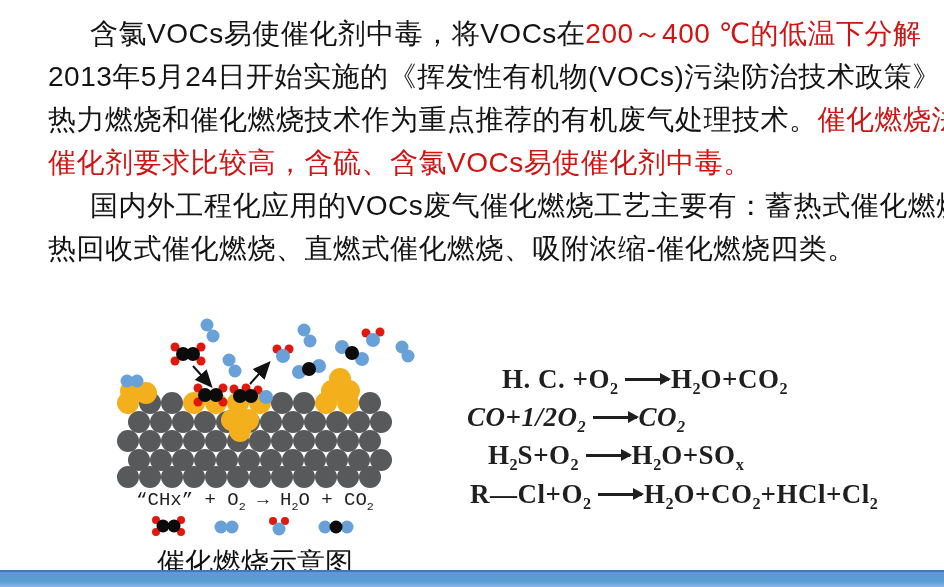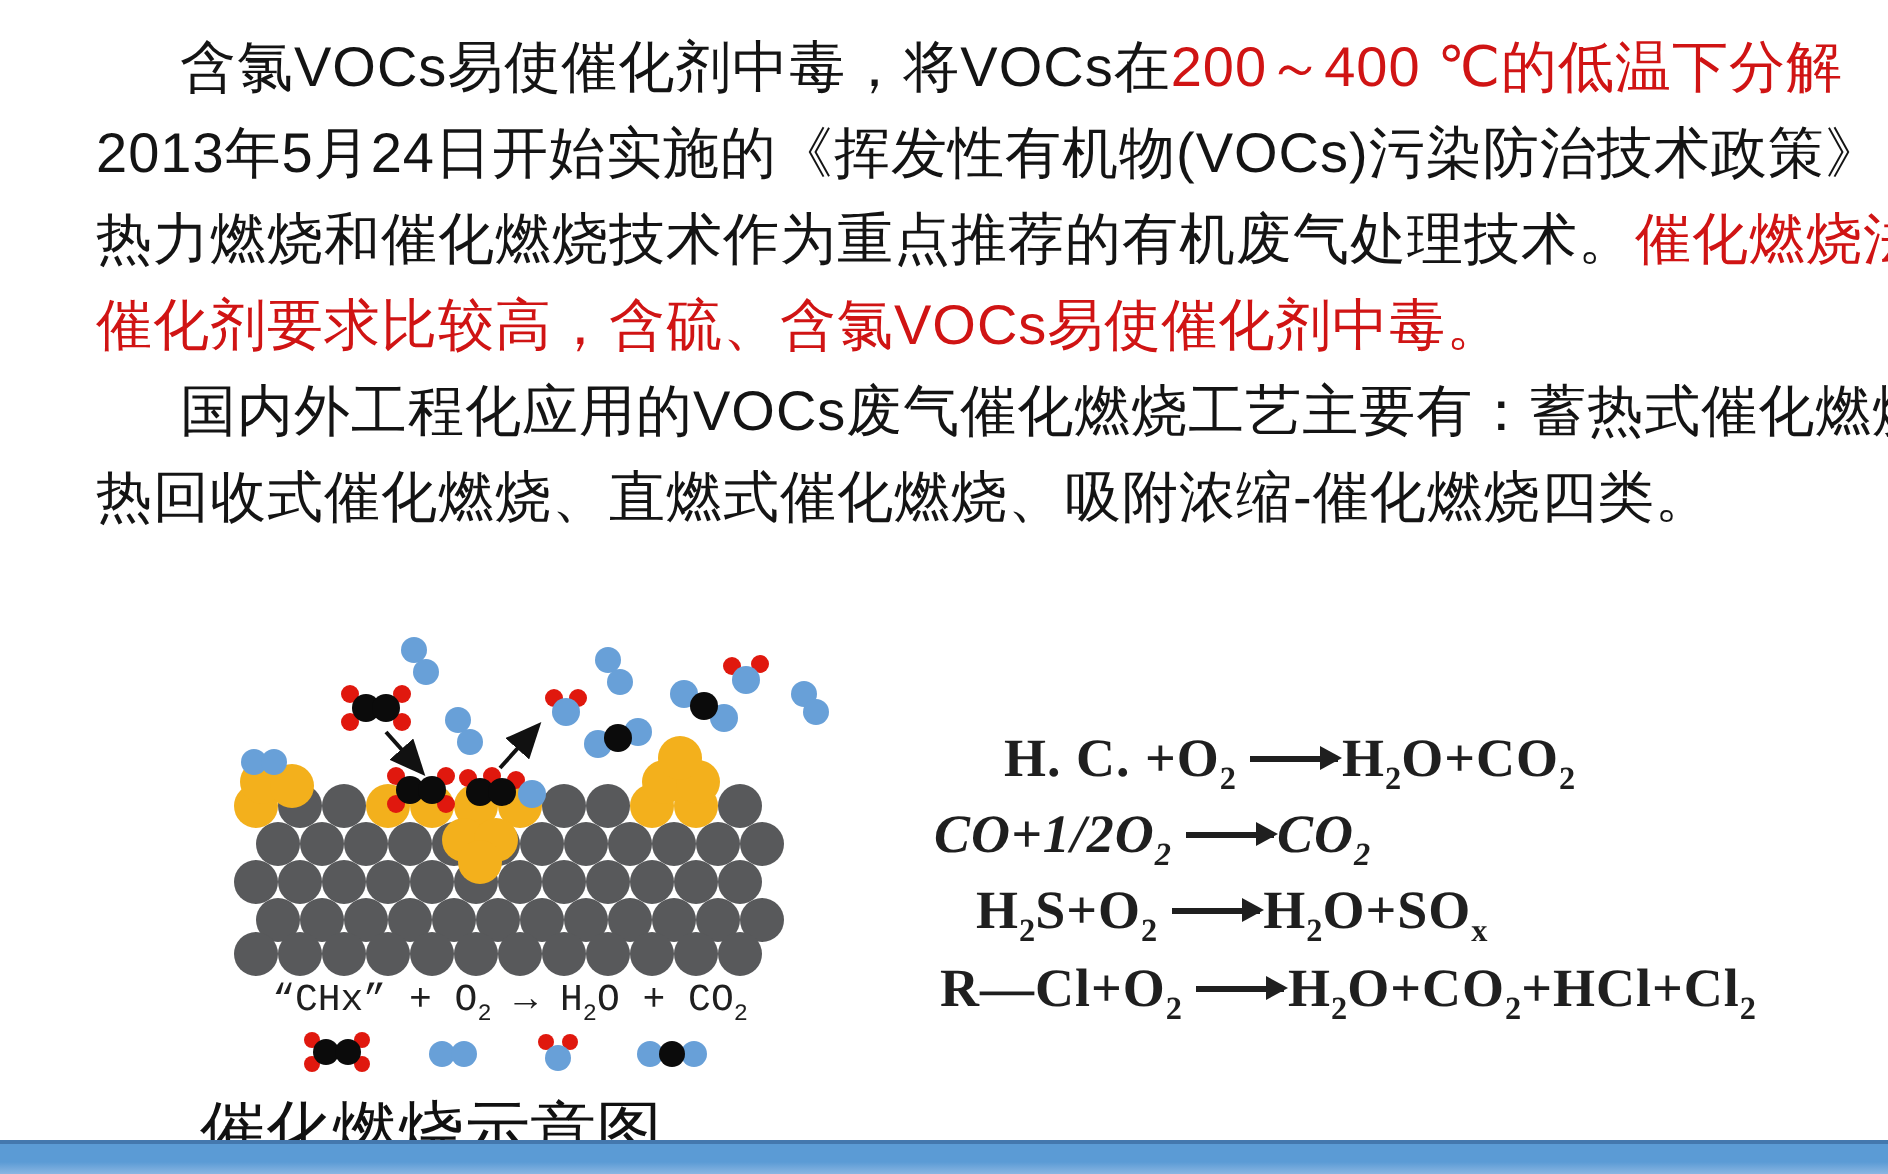--- a/index.html
+++ b/index.html
@@ -30,22 +30,22 @@
   .mol-arrow{stroke:#111;stroke-width:2;fill:none;}
 
   .legend-formula{
     position:absolute;left:115px;top:489px;width:280px;text-align:center;
     font-family:Liberation Mono, monospace;
     font-size:19px;color:#1f1f1f;white-space:nowrap;
   }
   .legend-formula sub{font-size:0.62em;}
 
   .caption{
-    position:absolute;top:544px;height:30px;text-align:left;
-    font-size:33px;color:#111;white-space:nowrap;
+    position:absolute;top:544px;height:30px;text-align:center;
+    font-size:28px;color:#111;white-space:nowrap;
   }
   .caption-left{left:100px;width:310px;font-family:"Liberation Sans","DejaVu Sans",sans-serif;}
   .caption-right{left:450px;width:370px;font-family:"Liberation Serif","DejaVu Serif",serif;}
 
   
   .fig-right{position:absolute;left:0;top:0;}
   .equation{
     position:absolute;white-space:nowrap;
     font-family:"Liberation Serif","DejaVu Serif","DejaVu Sans",serif;
     font-size:27px;font-weight:600;color:var(--equation-ink,#1f1f1f);

